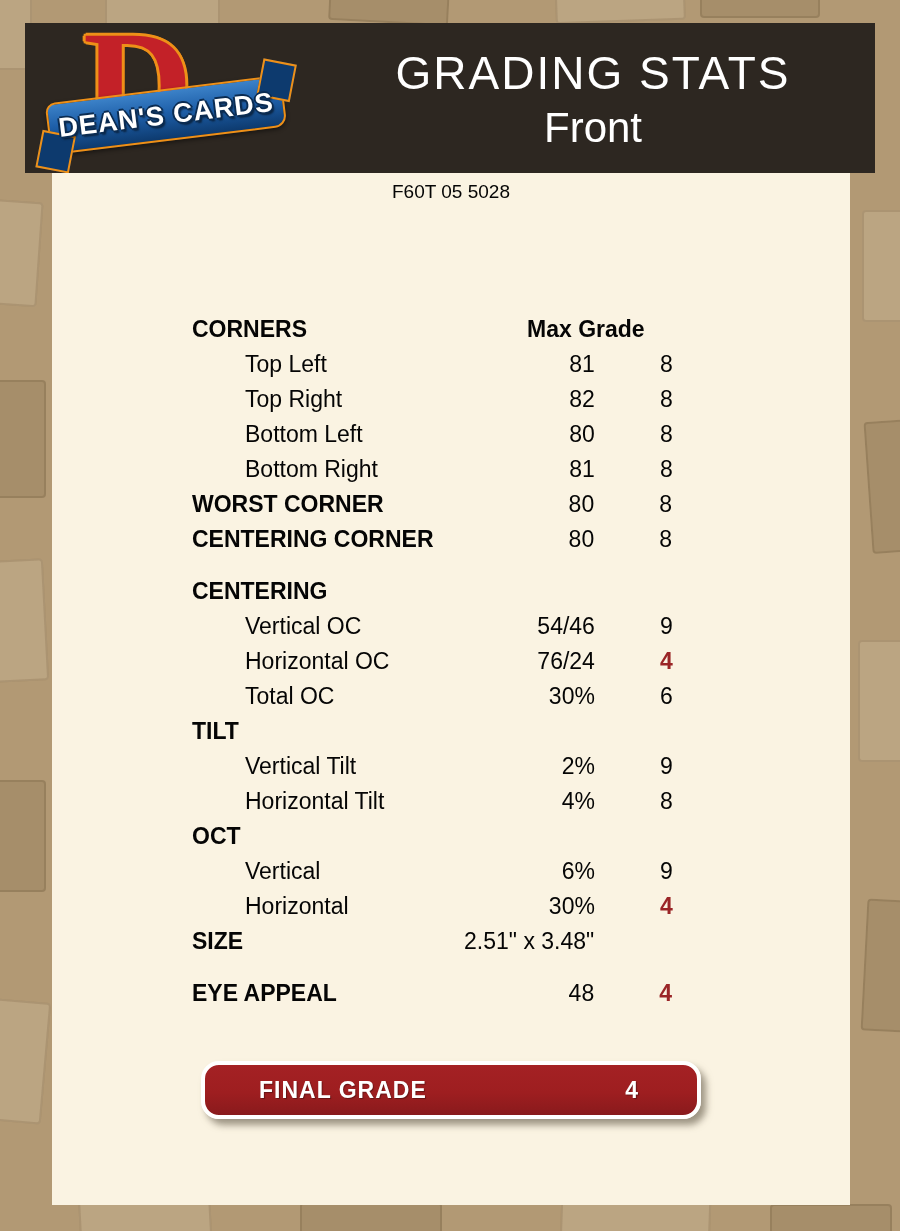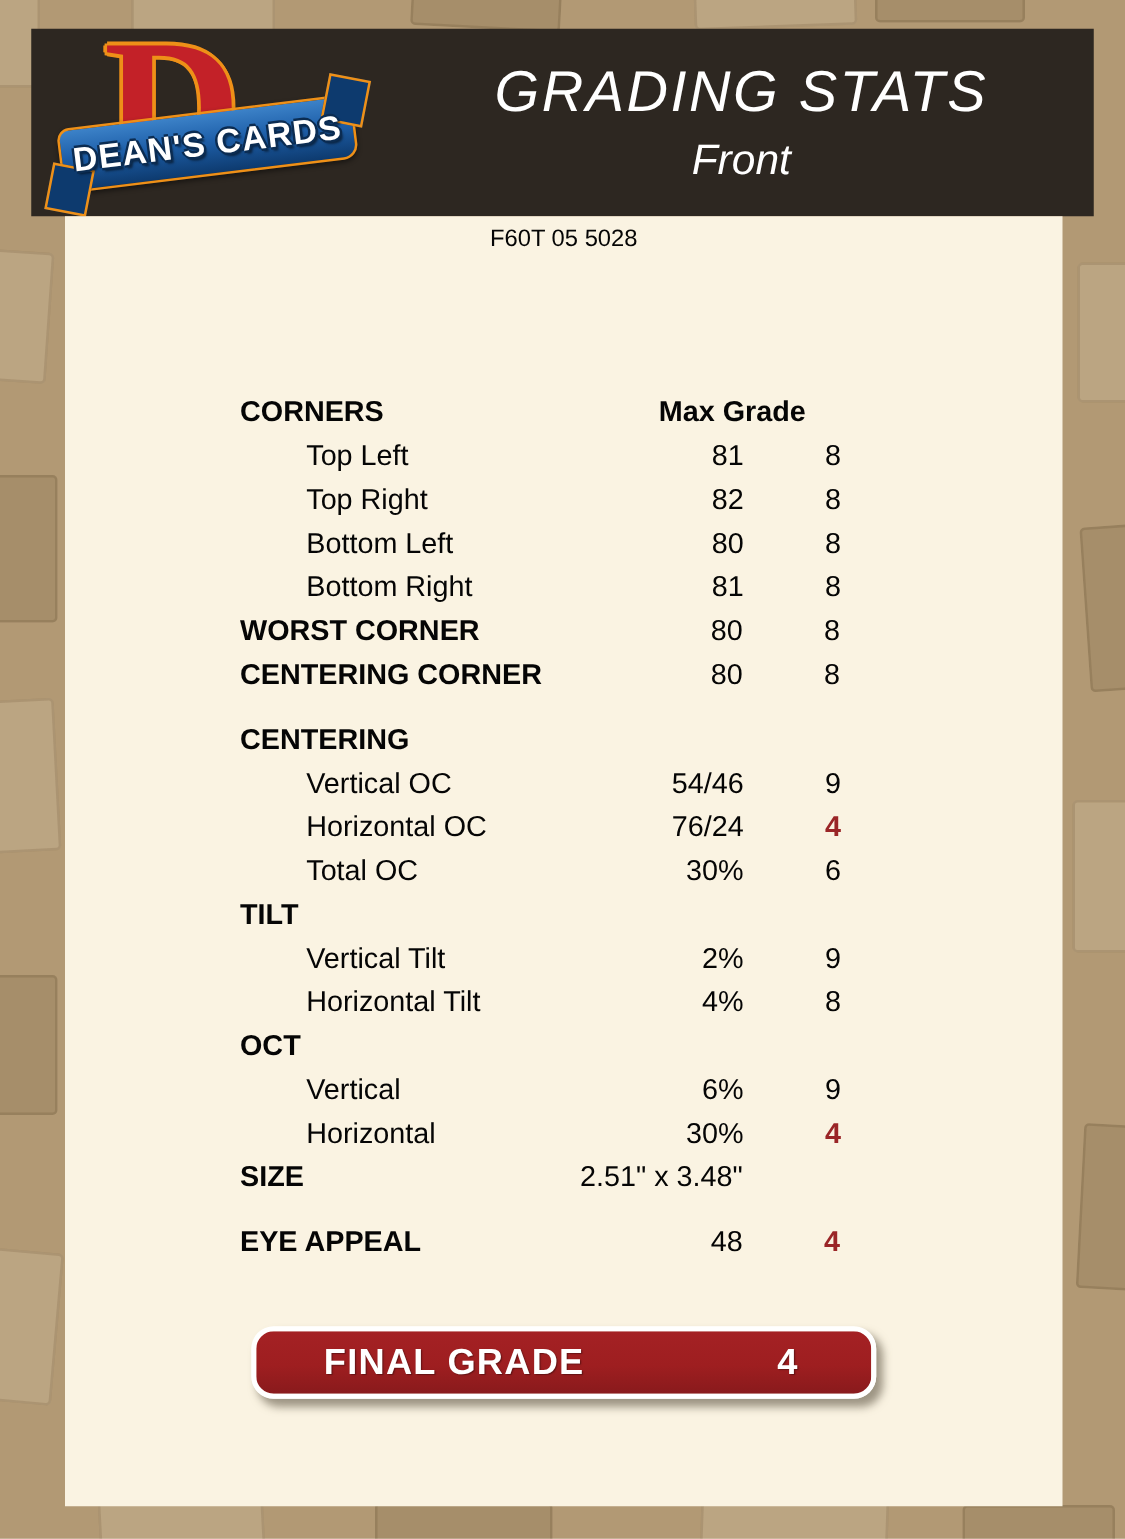--- a/index.html
+++ b/index.html
@@ -48,23 +48,23 @@
     background:#0d3a6e; border:2px solid #ee9018; z-index:-1;
   }
   .ribbon:before { left:-14px; bottom:-18px; transform:rotate(18deg); }
   .ribbon:after  { right:-14px; top:-16px;  transform:rotate(18deg); }
   .ribbon-text {
     color:#fff; font-weight:bold; font-size:27px; letter-spacing:1px;
     white-space:nowrap;
     text-shadow:-2px 0 #0b2c52, 2px 0 #0b2c52, 0 -2px #0b2c52, 0 2px #0b2c52,
                 2px 3px 2px rgba(0,0,0,0.55);
   }
-  .titles { flex:1; text-align:center; color:#fff; padding-right:14px;font-style:italic; }
+  .titles { flex:1; text-align:center; color:#fff; padding-right:14px; }
   .main-title { font-size:46px; letter-spacing:2px; line-height:52px; }
-  .sub-title  { font-size:34px; line-height:42px; margin-top:8px; }
+  .sub-title  { font-size:42px; line-height:42px; margin-top:8px; }
 
   
   .panel {
     position:absolute; left:52px; top:173px; width:798px; height:1032px;
     background:#faf3e2; color:#050505;
   }
   .card-title { text-align:center; margin-top:40px; font-size:27px; font-weight:bold; line-height:32px; }
   .card-code  { text-align:center; font-size:19px; line-height:38px; }
 
   .stats { position:absolute; left:100px; top:139px; width:670px; }
@@ -83,21 +83,21 @@
   .final-btn {
     position:absolute; left:50%; top:888px; transform:translateX(-50%);
     width:500px; height:58px;
     background:linear-gradient(180deg,#a42124 0%, #9e1e20 55%, #891a1c 100%);
     border:4px solid #ffffff; border-radius:18px;
     box-shadow:5px 6px 7px rgba(108,98,82,0.65);
     display:flex; align-items:center; justify-content:space-between;
     padding:0 58px 0 54px; cursor:pointer;
   }
   .final-btn span {
-    color:#fff; font-weight:bold; font-size:29px; letter-spacing:1px;
+    color:#fff; font-weight:bold; font-size:23px; letter-spacing:1px;
     text-shadow:1px 1px 1px rgba(0,0,0,0.35);
   }
 </style>
 </head>
 <body>
 
 <div class="page">
 
   <div class="ghost" style="left:105px; top:-45px;  width:115px; height:100px;"></div>
   <div class="ghost dark" style="left:330px; top:-55px;  width:120px; height:78px;  transform:rotate(3deg);"></div>

